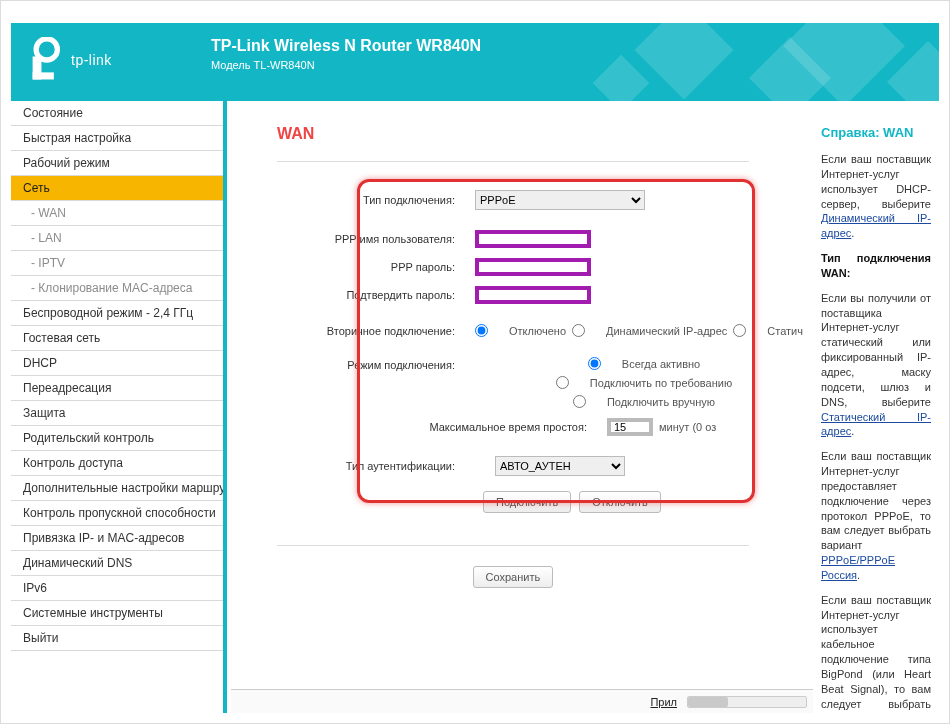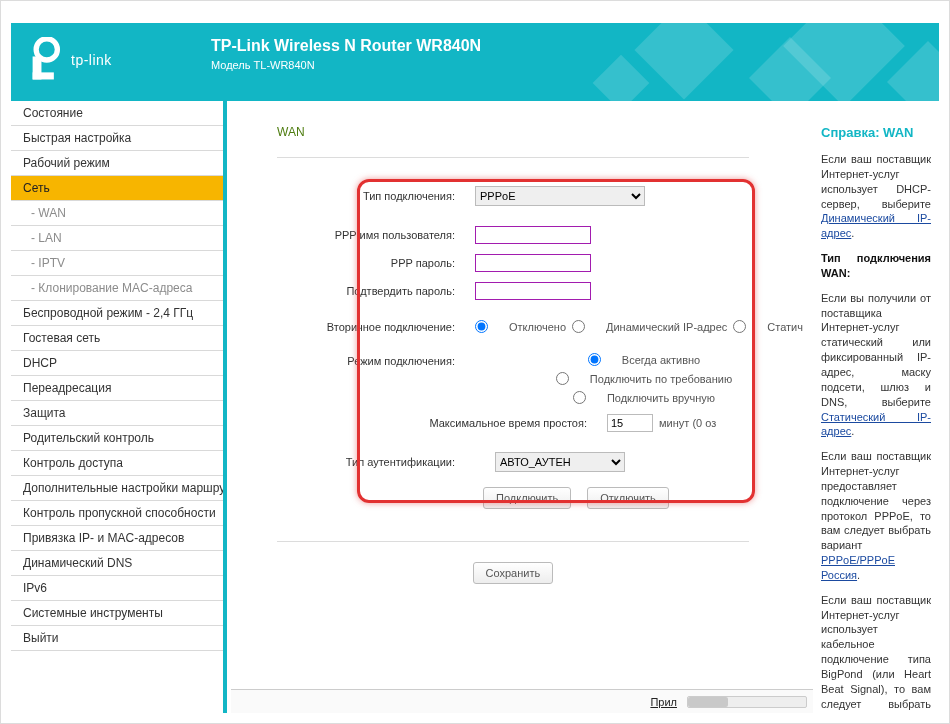--- a/index.html
+++ b/index.html
@@ -79,22 +79,22 @@
   
   .main {
     position: absolute;
     left: 230px; right: 136px; top: 100px; bottom: 10px;
     overflow: hidden;
     background: #fff;
     padding: 24px 0 0 46px;
   }
   .main h1 {
     margin: 0 0 18px 0;
-    font-size: 12px; font-weight: normal;
-    color: #4d7c0f;
+    font-size: 16px; font-weight: bold;
+    color: #ef4444;
   }
   .main .sep { height: 1px; background: #dcdcdc; margin: 12px 0 28px 0; width: 88%; }
   .annot {
     position: absolute;
     left: 126px; top: 78px;
     width: 398px; height: 324px;
     border: 3px solid #e23131;
     border-radius: 12px;
     box-shadow: 0 0 6px rgba(226,49,49,0.5);
     pointer-events: none;
@@ -107,30 +107,30 @@
   .form-row.gap { margin-bottom: 20px; }
   .lbl { width: 198px; text-align: right; padding-right: 20px; color: #333; }
   .ctl { flex: 1; display: flex; align-items: center; gap: 6px; }
   .ctl select {
     width: 170px; height: 20px;
     border: 1px solid #bbb; background: #efefef;
     font-size: 11px;
   }
   .ctl input[type=text], .ctl input[type=password] {
     width: 116px; height: 18px;
-    border: 1px solid #a21caf;
+    border: 4px solid #a21caf;
     background: #fff;
     font-size: 11px; padding: 0 3px;
   }
   .ctl input.num { width: 46px; border-color: #bbb; }
   .ctl label { font-size: 11px; color: #555; display: inline-flex; align-items: center; gap: 19px;}
   .ctl input[type=radio] { margin: 0 2px 0 0; }
   .radio-col { display: flex; flex-direction: column; gap: 6px; }
   .ctl .trail { font-size: 11px; color: #555; white-space: nowrap; }
-  .btn-row { margin-left: 206px; margin-top: 15px; display: flex; gap: 16px; }
+  .btn-row { margin-left: 206px; margin-top: 15px; display: flex; gap: 8px; }
   .btn {
     border: 1px solid #bbb;
     background: linear-gradient(#fff,#ededed);
     padding: 4px 12px;
     font-size: 11px;
     border-radius: 3px;
     color: #555;
     cursor: pointer;
   }
   .sep2 { height: 1px; background: #dcdcdc; margin: 32px 0 20px 0; width: 88%; }

